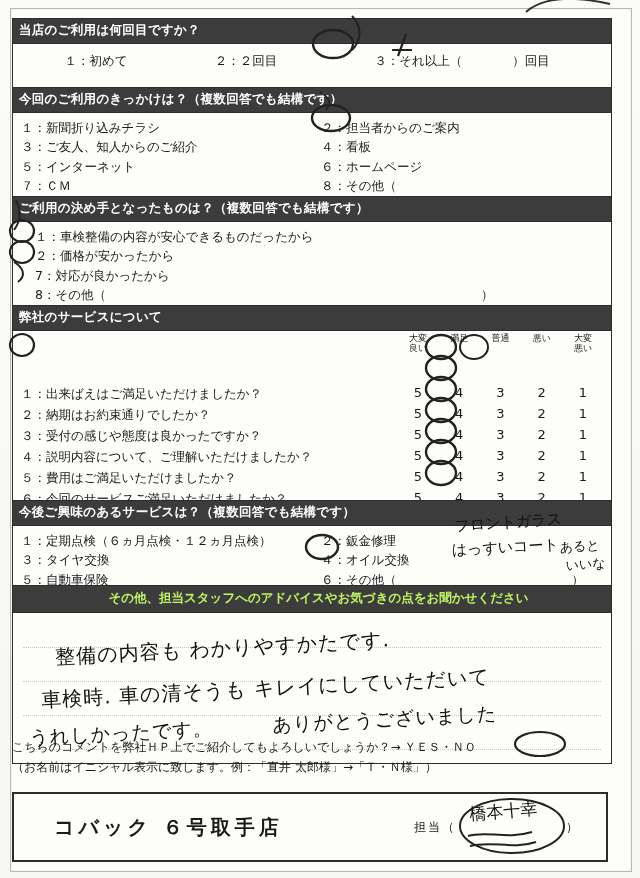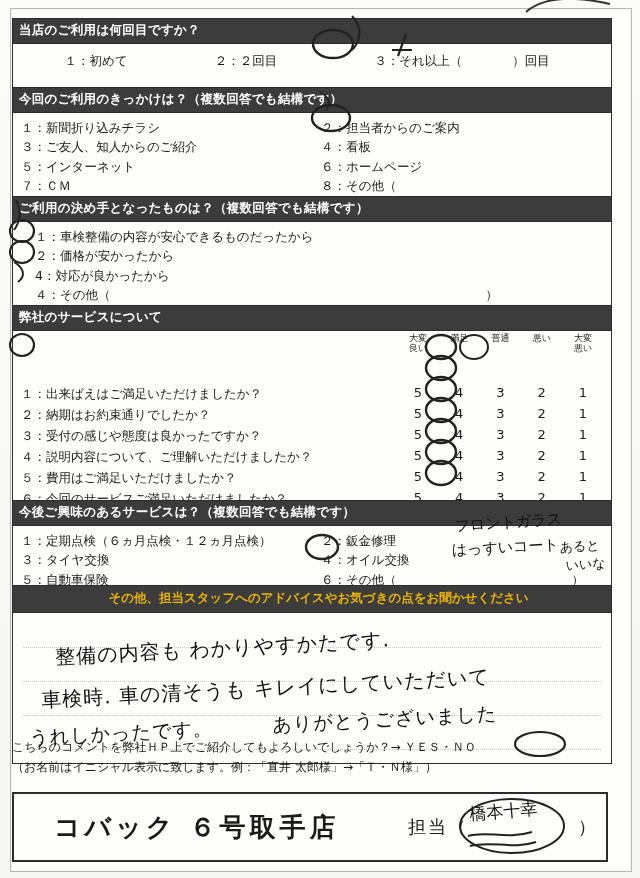--- a/index.html
+++ b/index.html
@@ -67,21 +67,21 @@
   .svc-row{display:flex;align-items:center;}
   .svc-q{flex:1;white-space:nowrap;font-size:12.5px;}
   .svc-nums{
     width:205px;display:flex;justify-content:space-between;
     font-size:13px;letter-spacing:0;
   }
   .svc-nums span{width:40px;text-align:center;}
 
   
   .comment-head{
-    background:#3c3c3c;color:#eab308;text-align:center;
+    background:#3c3c3c;color:#bef264;text-align:center;
     font-size:12.5px;font-weight:bold;padding:4px 0 5px 13px;
     border:1px solid #2c2c2c;border-bottom:none;
   }
   .comment-body{
     border:1px solid #2c2c2c;height:150px;position:relative;
     background:#fdfdfa;
   }
   .ruled{
     position:absolute;left:10px;right:10px;top:0;bottom:0;
   }
@@ -100,24 +100,24 @@
   .footer-note{
     position:absolute;left:12px;width:596px;font-size:12px;line-height:1.6;
   }
   .shop{
     position:absolute;left:12px;width:596px;height:70px;
     border:2px solid #2c2c2c;
     display:flex;align-items:center;
     box-sizing:border-box;
   }
   .shop-name{
-    font-size:26px;font-weight:bold;letter-spacing:4px;
+    font-size:20px;font-weight:bold;letter-spacing:4px;
     padding-left:40px;flex:1;
   }
-  .shop-staff{font-size:18px;padding-right:8px;letter-spacing:2px;}
+  .shop-staff{font-size:12px;padding-right:26px;letter-spacing:2px;}
 
   
   .ink{position:absolute;left:0;top:0;width:640px;height:878px;pointer-events:none;}
 </style>
 </head>
 <body>
 
 <div class="sheet">
   <div class="paper"></div>
 
@@ -156,22 +156,22 @@
         <div>８：その他（　　　　　　　　　　　　　　　　　　　　　　）</div>
       </div>
     </div>
   </div>
 
   <div class="section" style="top:196px;">
     <div class="sec-head">ご利用の決め手となったものは？（複数回答でも結構です）</div>
     <div class="sec-body" style="height:82px;padding-left:22px;">
       <div>１：車検整備の内容が安心できるものだったから</div>
       <div>２：価格が安かったから</div>
-      <div>4：対応が良かったから</div>
-      <div>４：その他（　　　　　　　　　　　　　　　　　　　　　　　　　　　　　　）</div>
+      <div>7：対応が良かったから</div>
+      <div>8：その他（　　　　　　　　　　　　　　　　　　　　　　　　　　　　　　）</div>
     </div>
   </div>
 
   <div class="section" style="top:305px;">
     <div class="sec-head">弊社のサービスについて</div>
     <div class="sec-body" style="height:185px;padding-top:4px;">
       <div class="svc-scale">
         <span style="white-space:pre-line;">大変<br>良い</span>
         <span>満足</span>
         <span>普通</span>

